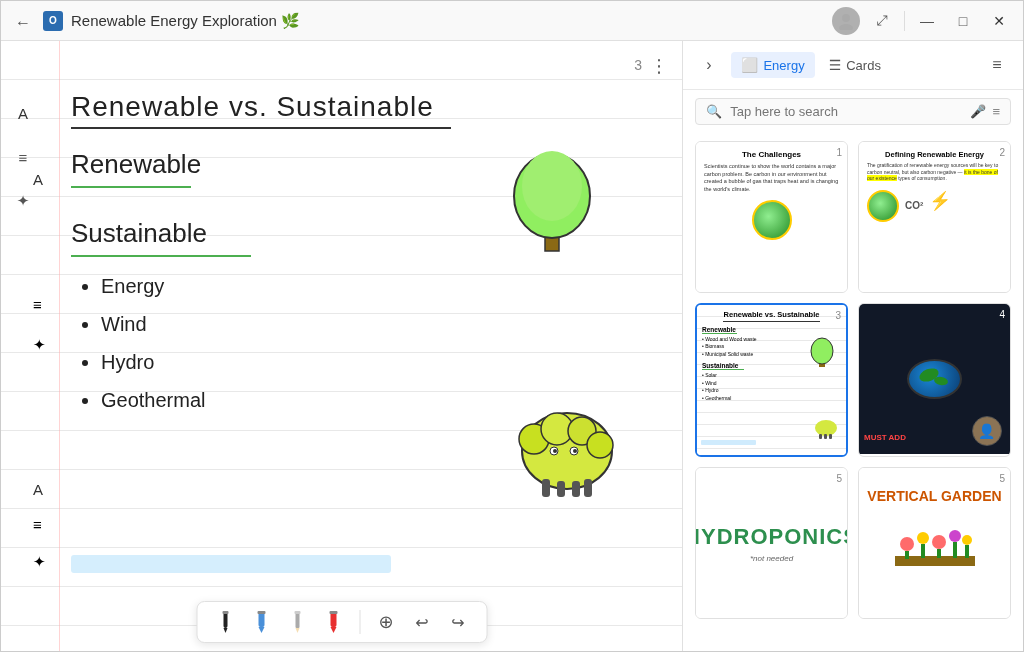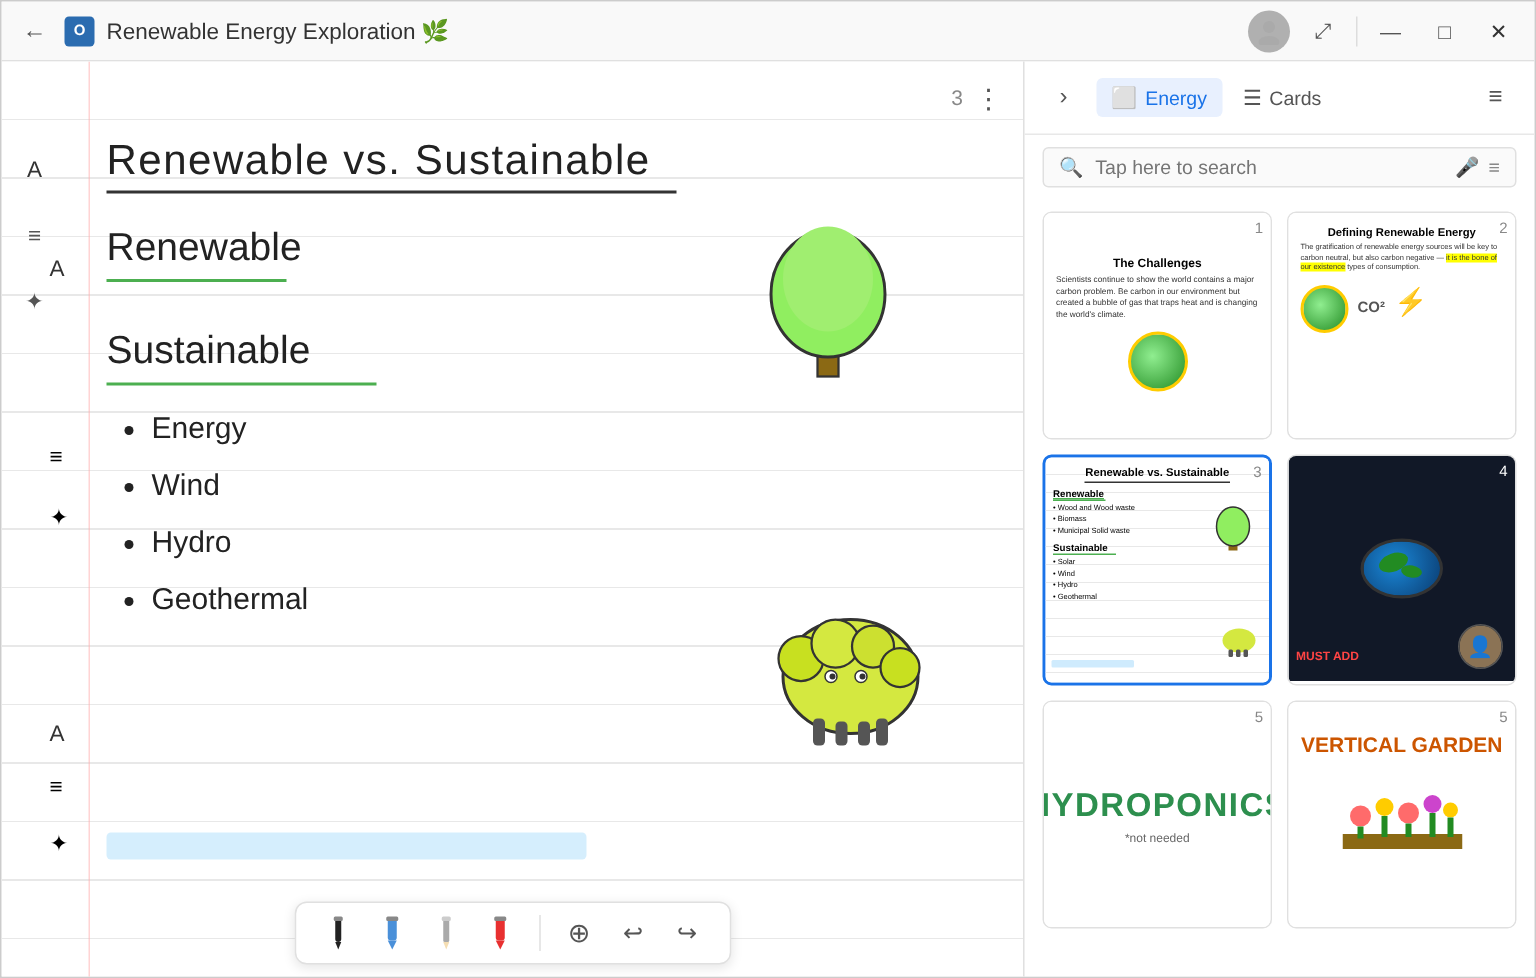--- a/index.html
+++ b/index.html
@@ -333,21 +333,20 @@
 
     
     .thumb1-content {
       font-family: 'Segoe UI', sans-serif;
     }
     .thumb1-title {
       font-size: 8px;
       font-weight: 600;
       text-align: center;
       margin-bottom: 4px;
-      margin-top: 21px;
     }
     .thumb1-text {
       font-size: 5.5px;
       color: #333;
       line-height: 1.4;
     }
     .thumb1-globe {
       width: 40px; height: 40px;
       margin: 6px auto;
       border-radius: 50%;
@@ -628,21 +627,21 @@
             </div>
             <div style="position:absolute;bottom:12px;left:5px;color:#ff4444;font-size:8px;font-weight:700;text-align:right;">MUST ADD</div>
           </div>
         </div>
       </div>
 
       <div class="thumbnail-card">
         <div class="thumbnail-inner" style="display:flex;flex-direction:column;align-items:center;justify-content:center;gap:4px;">
           <span class="thumb-page-num">5</span>
           <div style="font-size:22px;font-weight:900;color:#2d8f4e;letter-spacing:1px;text-align:center;font-family:'Segoe UI',sans-serif;">HYDROPONICS</div>
-          <div style="font-size:8px;color:#666;">*not needed</div>
+          <div style="font-size:8px;color:#666;font-style:italic;">*not needed</div>
         </div>
       </div>
 
       <div class="thumbnail-card">
         <div class="thumbnail-inner" style="display:flex;flex-direction:column;align-items:center;justify-content:flex-start;padding-top:20px;gap:6px;">
           <span class="thumb-page-num">5</span>
           <div style="font-size:14px;font-weight:800;color:#cc5500;text-align:center;font-family:'Segoe UI',sans-serif;">VERTICAL GARDEN</div>
 
           <div style="display:flex;gap:4px;align-items:flex-end;margin-top:6px;">
             <svg width="80" height="50" viewBox="0 0 80 50">

